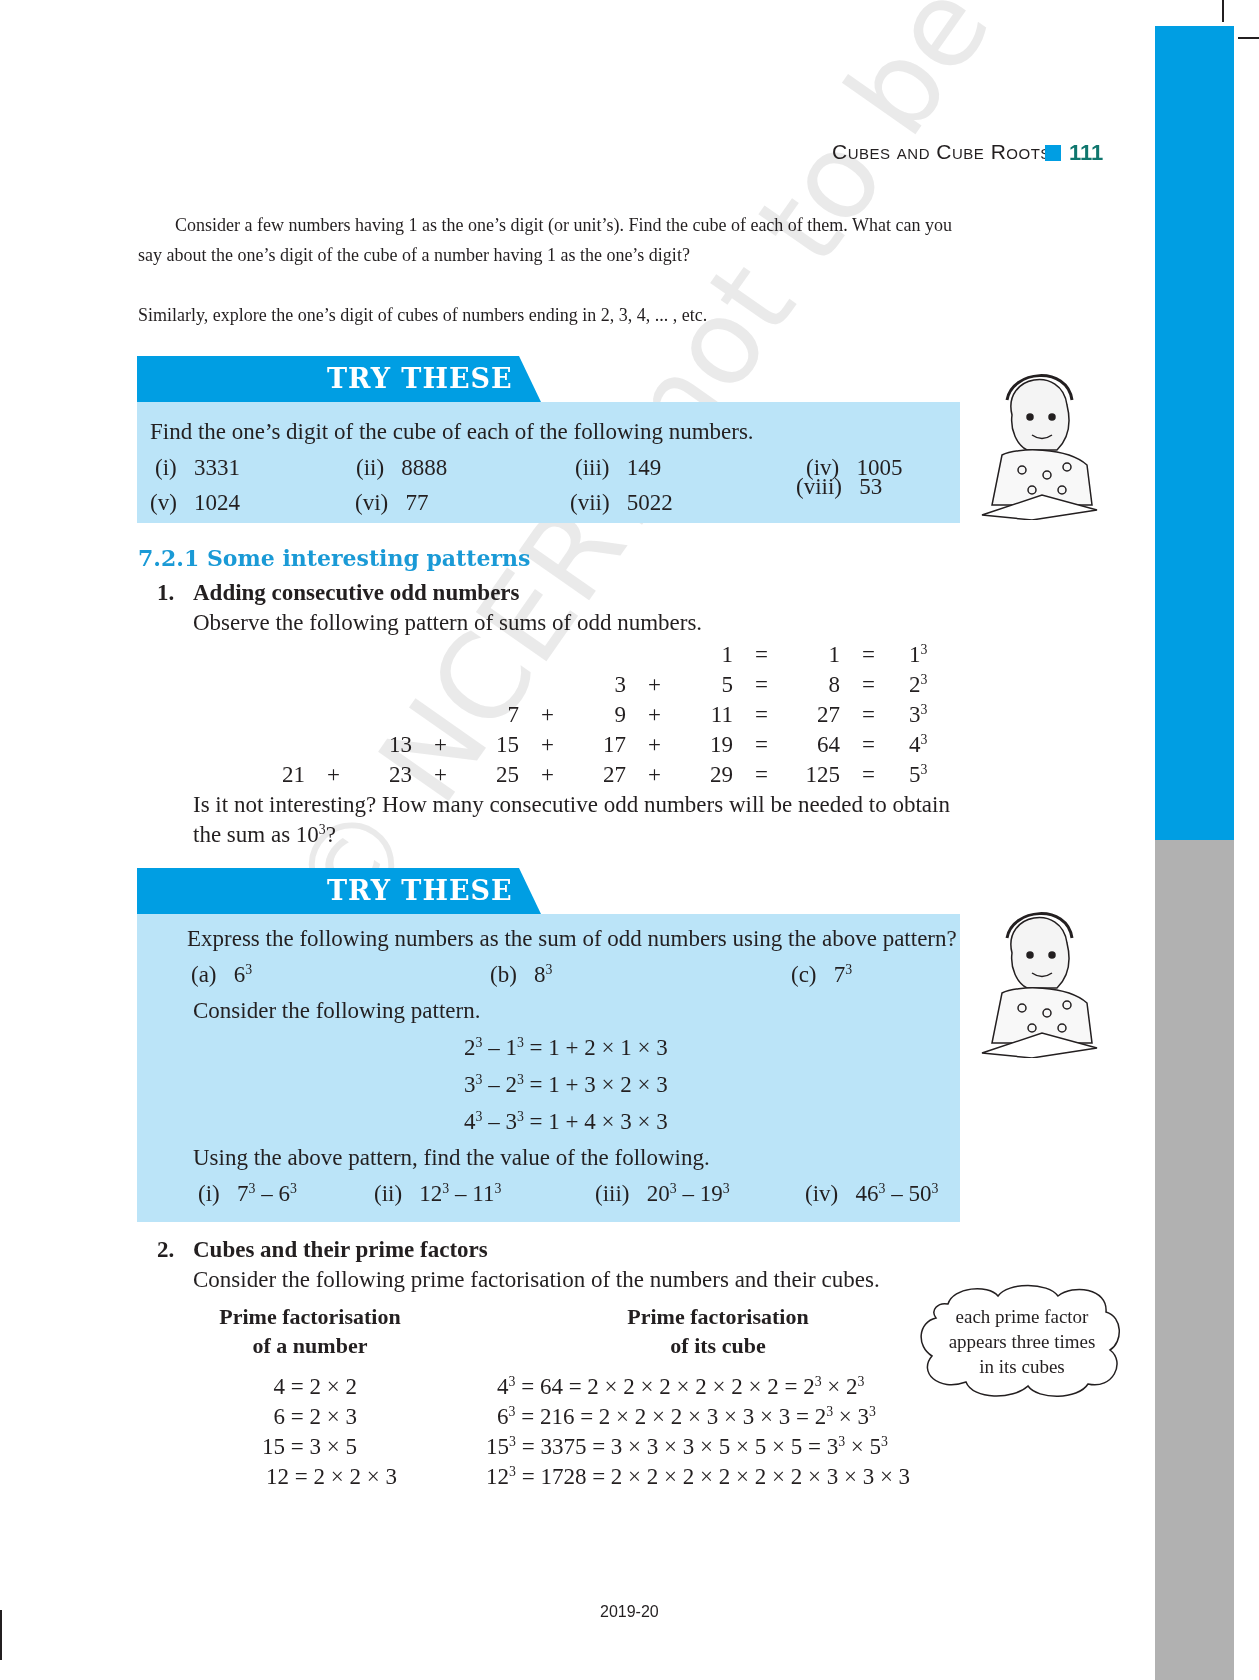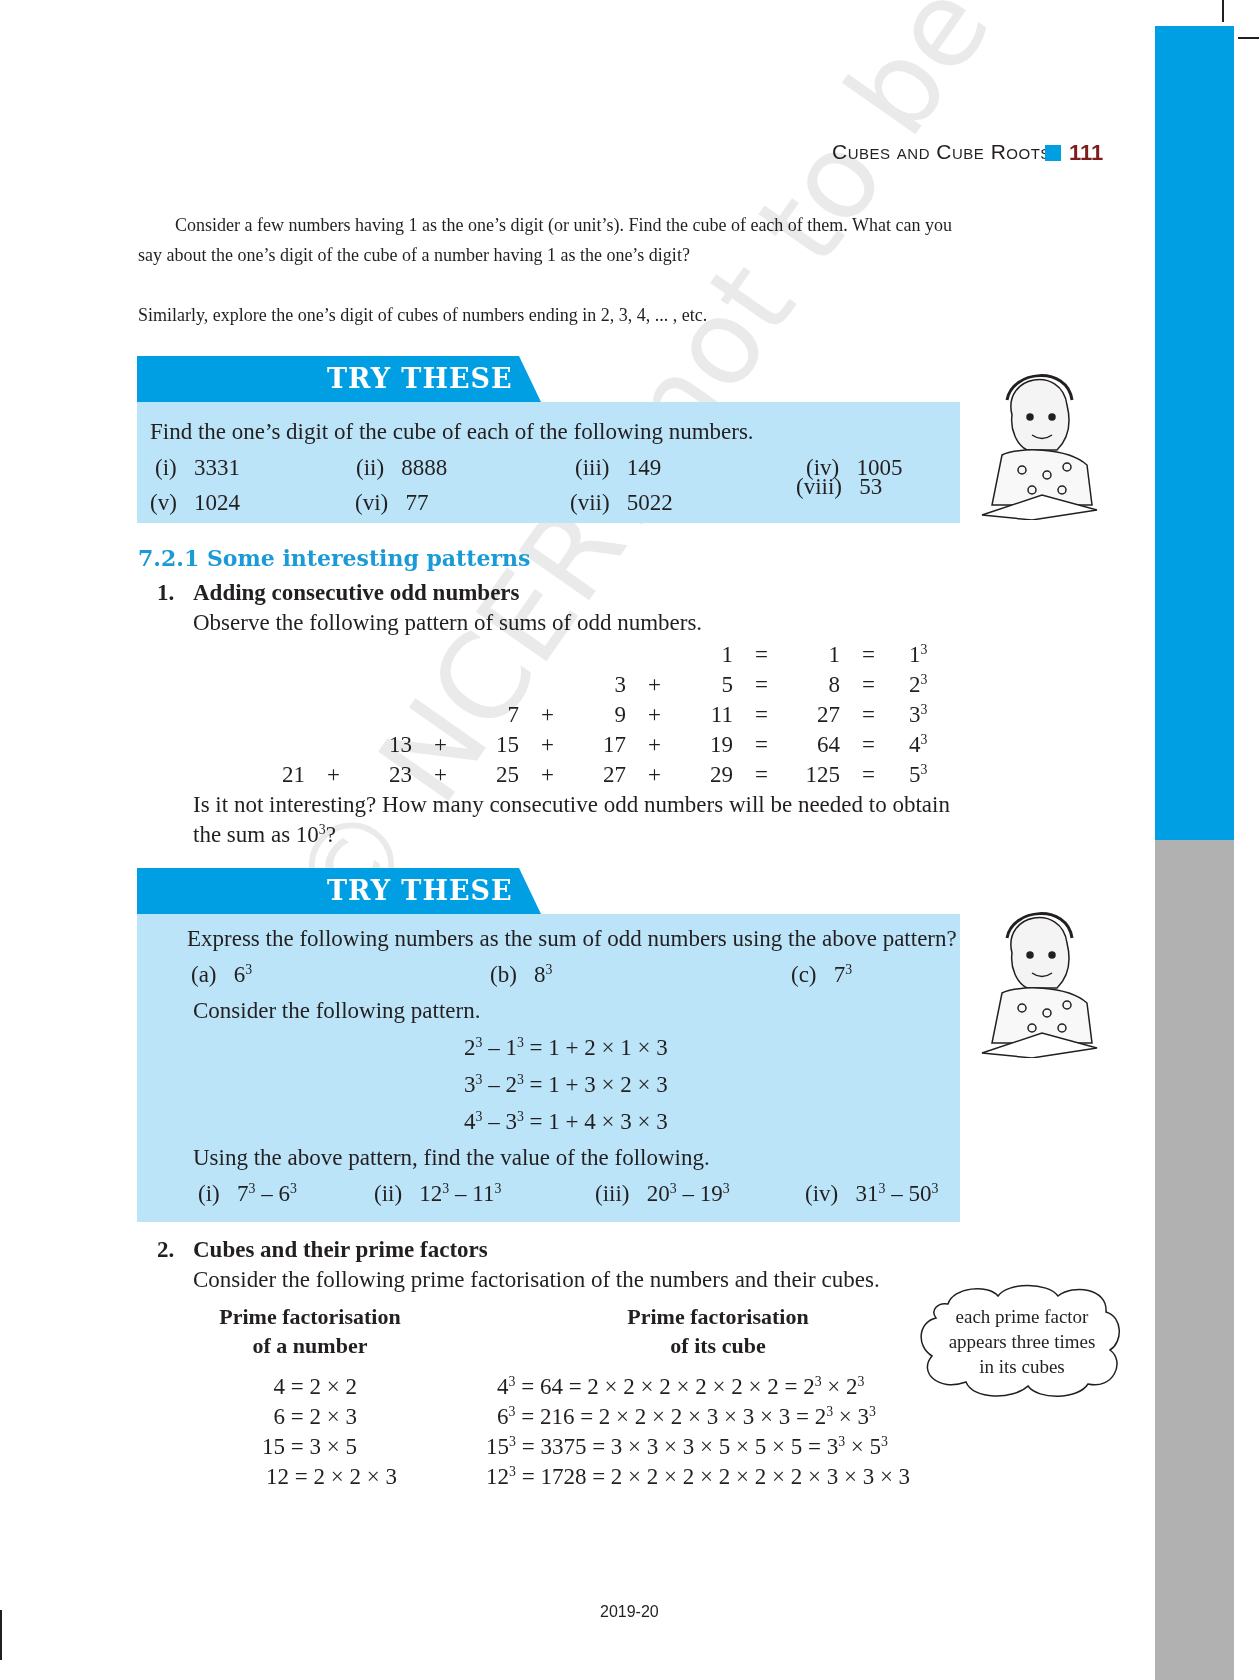--- a/index.html
+++ b/index.html
@@ -13,21 +13,21 @@
     .edge-grey { left: 1155px; top: 840px; width: 79px; height: 840px; background: #b1b1b1; }
     .crop-v { left: 1222px; top: 0; width: 2px; height: 22px; background: #231f20; }
     .crop-h { left: 1238px; top: 37px; width: 21px; height: 2px; background: #231f20; }
     .crop-bl { left: 0; top: 1610px; width: 2px; height: 50px; background: #231f20; }
 
     
     .running-head { left: 832px; top: 140px; font-family: "Liberation Sans", "DejaVu Sans", sans-serif;
                     font-size: 21px; color: #231f20; letter-spacing: 0.5px; font-variant: small-caps; }
     .head-square { left: 1045px; top: 145px; width: 16px; height: 16px; background: #009ee3; }
     .page-num { left: 1069px; top: 140px; font-family: "Liberation Sans", "DejaVu Sans", sans-serif;
-                font-size: 22px; font-weight: bold; color: #7f1d1d; }
+                font-size: 22px; font-weight: bold; color: #0f766e; }
 
     .para { left: 138px; width: 830px; font-size: 18px; line-height: 30px; }
     .indent { text-indent: 37px; }
     .try-box { background: #bbe4f8; }
     .row { position: absolute; font-size: 23px; white-space: nowrap; }
 
     .section-title { left: 138px; top: 545px; font-family: "DejaVu Serif", serif; font-weight: bold;
                      font-size: 22px; color: #1a9ad6; }
 
     
@@ -202,21 +202,21 @@
   <div class="row" style="left:353px; top:48px;"><span>(b)</span>&nbsp;&nbsp;&nbsp;<span>8</span><sup>3</sup></div>
   <div class="row" style="left:654px; top:48px;"><span>(c)</span>&nbsp;&nbsp;&nbsp;<span>7</span><sup>3</sup></div>
   <div class="row" style="left:56px; top:84px;">Consider the following pattern.</div>
   <div class="row" style="left:327px; top:121px;"><span>2</span><sup>3</sup><span> – </span><span>1</span><sup>3</sup> <span>= 1 + 2 × 1 × 3</span></div>
   <div class="row" style="left:327px; top:158px;"><span>3</span><sup>3</sup><span> – </span><span>2</span><sup>3</sup> <span>= 1 + 3 × 2 × 3</span></div>
   <div class="row" style="left:327px; top:195px;"><span>4</span><sup>3</sup><span> – </span><span>3</span><sup>3</sup> <span>= 1 + 4 × 3 × 3</span></div>
   <div class="row" style="left:56px; top:231px;">Using the above pattern, find the value of the following.</div>
   <div class="row" style="left:61px; top:267px;"><span>(i)</span>&nbsp;&nbsp;&nbsp;<span>7</span><sup>3</sup><span> – </span><span>6</span><sup>3</sup></div>
   <div class="row" style="left:237px; top:267px;"><span>(ii)</span>&nbsp;&nbsp;&nbsp;<span>12</span><sup>3</sup><span> – </span><span>11</span><sup>3</sup></div>
   <div class="row" style="left:458px; top:267px;text-align:center;"><span>(iii)</span>&nbsp;&nbsp;&nbsp;<span>20</span><sup>3</sup><span> – </span><span>19</span><sup>3</sup></div>
-  <div class="row" style="left:668px; top:267px;"><span>(iv)</span>&nbsp;&nbsp;&nbsp;<span>31</span><sup>3</sup><span> – </span><span>50</span><sup>3</sup></div>
+  <div class="row" style="left:668px; top:267px;"><span>(iv)</span>&nbsp;&nbsp;&nbsp;<span>46</span><sup>3</sup><span> – </span><span>50</span><sup>3</sup></div>
 </div>
 
 <svg class="abs illus" style="left:972px; top:893px;" viewBox="0 0 130 165">
   <g stroke="#231f20" stroke-width="1.5" fill="none">
     <path d="M40 60 C30 20, 90 10, 95 50 C100 70, 95 85, 85 95 L55 95 C45 90, 38 75, 40 60 Z" fill="#f4f4f4"></path>
     <path d="M35 45 C40 15, 95 10, 100 45" stroke-width="3"></path>
     <circle cx="58" cy="62" r="3" fill="#231f20"></circle>
     <circle cx="80" cy="62" r="3" fill="#231f20"></circle>
     <path d="M60 80 Q70 87 80 80"></path>
     <path d="M30 100 C45 92, 95 92, 115 110 L120 150 L20 150 Z" fill="#f8f8f8"></path>

